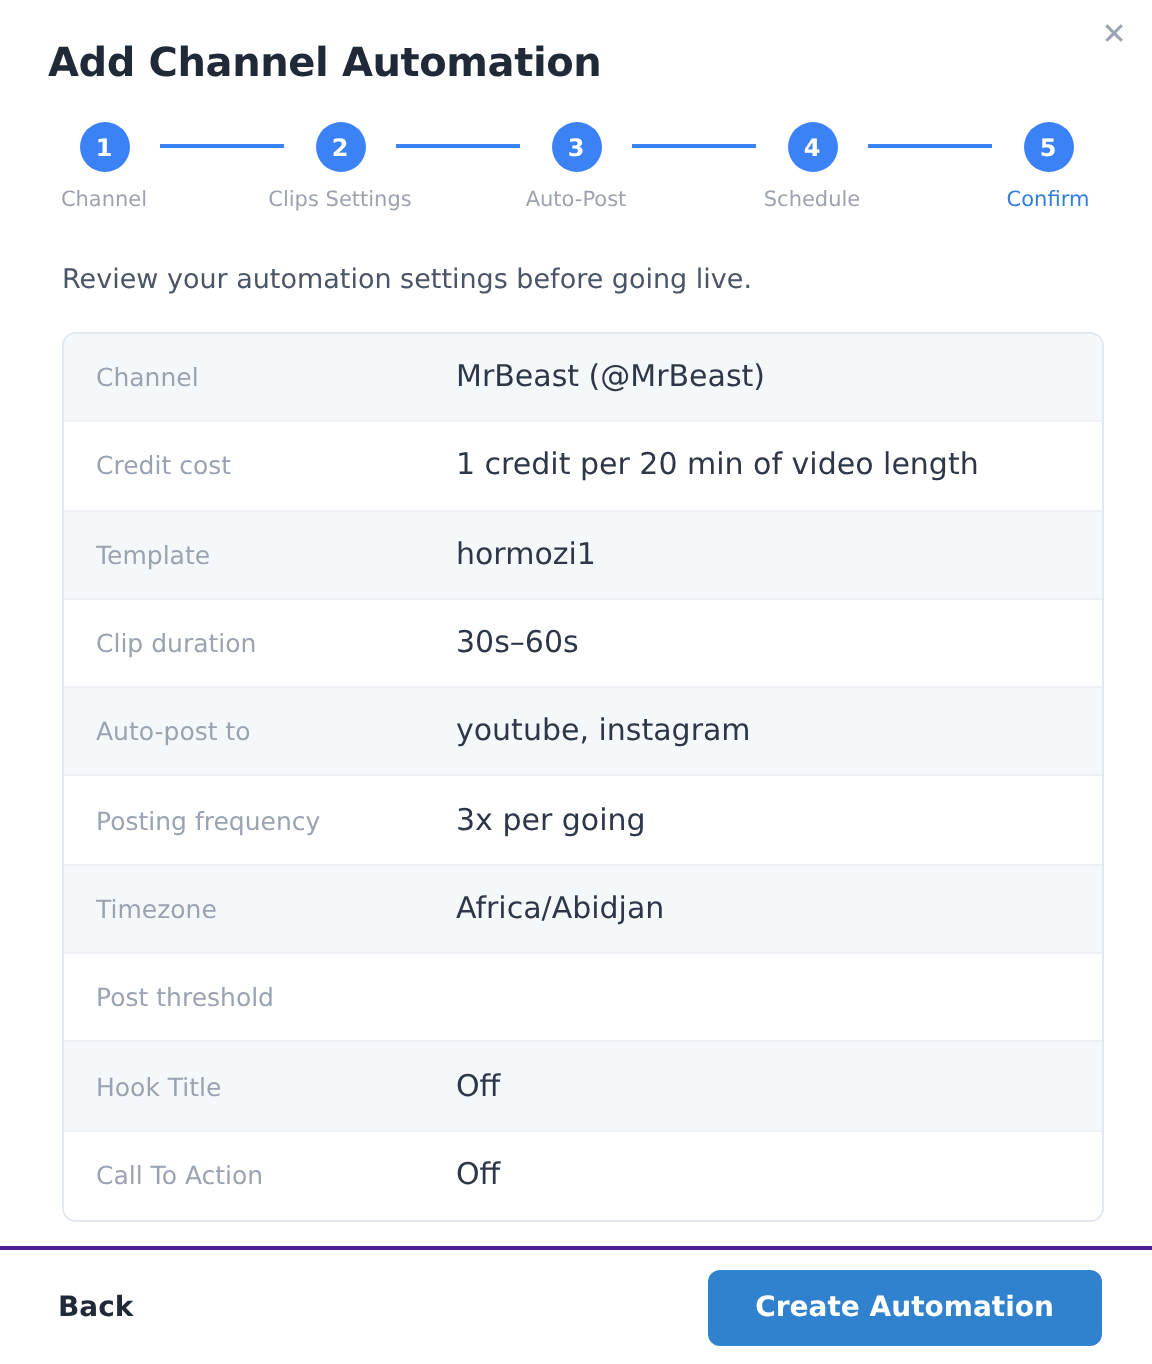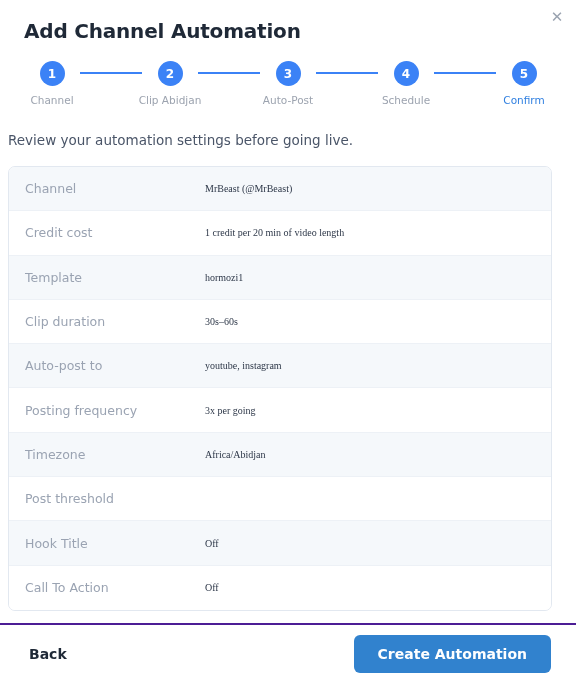--- a/index.html
+++ b/index.html
@@ -104,21 +104,21 @@
     flex: 1 1 auto;
     height: 2px;
     background: #3b82f6;
     margin-top: 11px;
     min-width: 10px;
   }
 
   
   .modal-body {
     flex: 1 1 auto;
-    padding: 24px 24px 0 8px;
+    padding: 24px 24px 0 31px;
     overflow: hidden;
   }
 
   .subtitle {
     font-size: 13.5px;
     color: #4a5568;
     line-height: 18px;
     margin-bottom: 17px;
   }
 
@@ -151,24 +151,23 @@
     width: 196px;
     flex: 0 0 196px;
     padding-left: 16px;
     font-size: 12.5px;
     color: #9aa3b2;
     line-height: 17px;
   }
 
   .summary-value {
     flex: 1 1 auto;
-    font-size: 10px;
+    font-size: 15px;
     color: #2d3748;
     line-height: 17px;
-    font-family: Liberation Serif, serif;
   }
 
   
   .modal-footer {
     flex: 0 0 auto;
     height: 59px;
     border-top: 2px solid #4c1d95;
     display: flex;
     align-items: center;
     justify-content: space-between;
@@ -214,21 +213,21 @@
   <div class="stepper">
 
     <div class="step">
       <div class="step-circle">1</div>
       <div class="step-label">Channel</div>
     </div>
     <div class="step-line"></div>
 
     <div class="step">
       <div class="step-circle">2</div>
-      <div class="step-label">Clip Abidjan</div>
+      <div class="step-label">Clips Settings</div>
     </div>
     <div class="step-line"></div>
 
     <div class="step">
       <div class="step-circle">3</div>
       <div class="step-label">Auto-Post</div>
     </div>
     <div class="step-line"></div>
 
     <div class="step">

